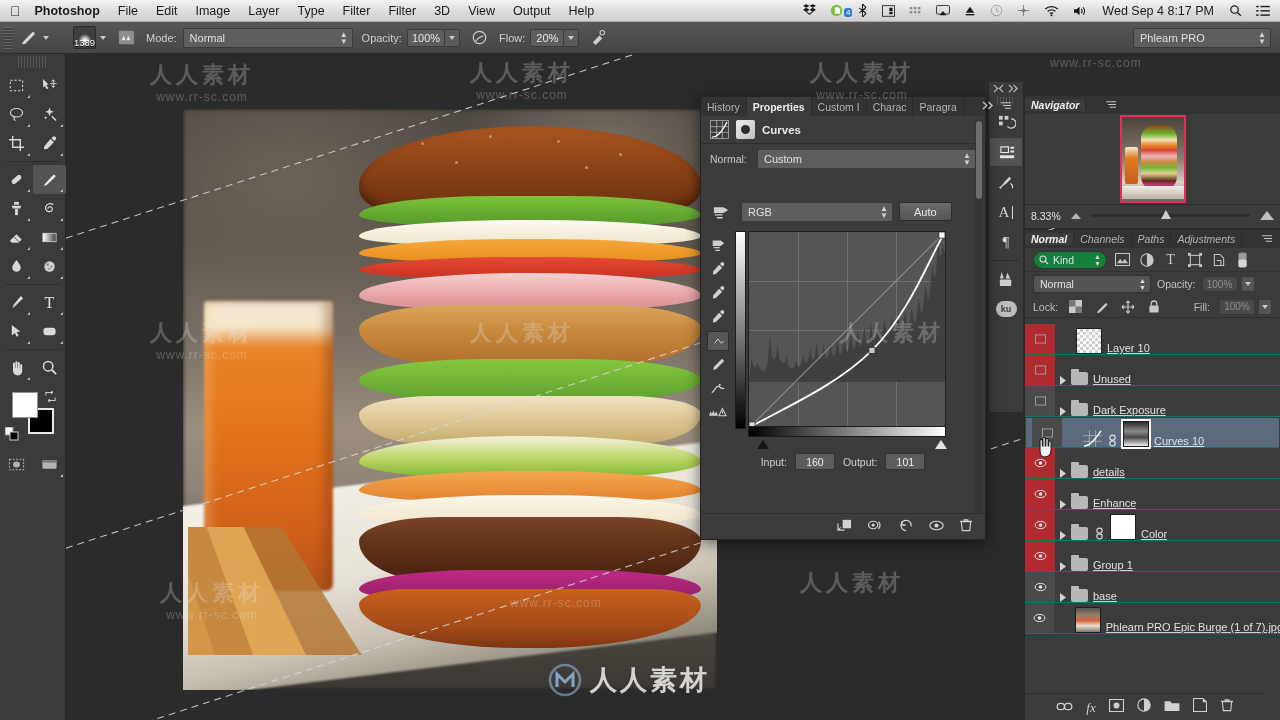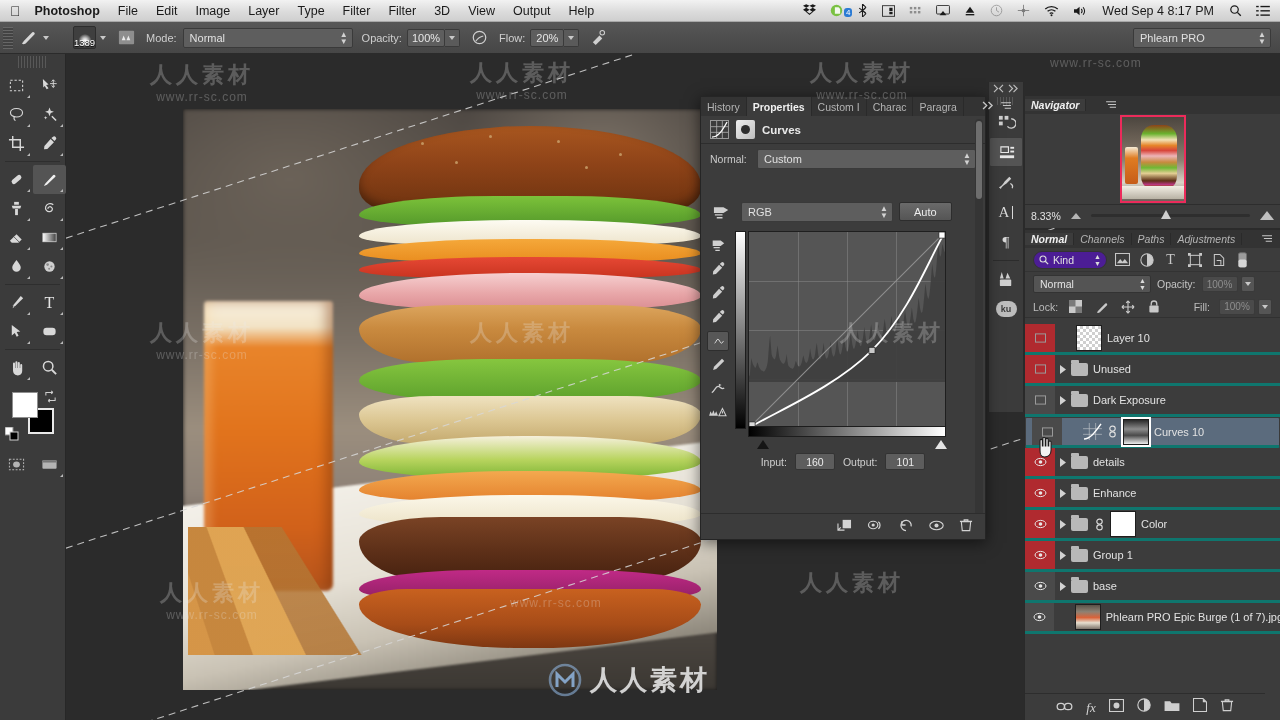--- a/index.html
+++ b/index.html
@@ -224,36 +224,36 @@
     border-left:5px solid transparent;border-right:5px solid transparent;border-bottom:9px solid #cfcfcf;}
   .mt-small{width:0;height:0;border-left:5px solid transparent;border-right:5px solid transparent;border-bottom:6px solid #b5b5b5;}
   .mt-big{width:0;height:0;border-left:7px solid transparent;border-right:7px solid transparent;border-bottom:9px solid #bfbfbf;}
 
   #layerspanel {
     position:absolute; left:1024px; top:230px; width:256px; height:490px;
     background:#3c3c3c; border-left:1px solid #2a2a2a; z-index:41; color:#d0d0d0;
   }
   .lp-filter { height:24px; display:flex; align-items:center; gap:7px; padding:0 8px;
                border-bottom:1px solid #333; }
-  .kindsel { height:18px; width:74px; background:#4c1d95; border:1px solid #333; border-radius:9px;
+  .kindsel { height:18px; width:74px; background:#15803d; border:1px solid #333; border-radius:9px;
     display:flex; align-items:center; gap:4px; padding:0 5px; font-size:10.5px; color:#e0e0e0;}
   .fico { width:17px;height:17px; display:flex;align-items:center;justify-content:center; color:#c9c9c9; }
   .lp-blend { height:24px; display:flex; align-items:center; gap:6px; padding:0 8px; }
   .blendsel { width:118px; height:18px; background:#545454; border:1px solid #333; border-radius:2px;
     display:flex; align-items:center; padding:0 4px 0 6px; font-size:10.5px; color:#e3e3e3;}
   .lp-lock { height:22px; display:flex; align-items:center; gap:9px; padding:0 8px;
              border-bottom:1px solid #313131; font-size:10.5px; color:#bdbdbd;}
   .opwrap { display:flex; align-items:center; gap:3px; }
   .opbox { width:36px;height:16px;background:#4a4a4a;border:1px solid #3a3a3a;border-radius:2px;
     display:flex;align-items:center;justify-content:center;font-size:10px;color:#8e8e8e;}
   .opstep { width:14px;height:16px;background:#555;border:1px solid #3a3a3a;border-radius:2px;
     display:flex;align-items:center;justify-content:center;}
 
   .layerlist { position:absolute; left:0; right:0; top:94px; bottom:28px; overflow:hidden; }
-  .lrow { height:31px; display:flex; align-items:center; border-bottom:3px solid #0f766e; position:relative;}
+  .lrow { height:31px; display:flex; align-items:flex-end; border-bottom:1px solid #0f766e; position:relative;text-decoration:underline;}
   .lrow.sel { background:#5b6b7d; }
   .eye-cell { width:30px; height:100%; display:flex; align-items:center; justify-content:center; }
   .eye-cell.red { background:#b02a2f; }
   .eye-cell.dim { background:#4a4a4a; }
   .lrow .discl { width:16px; display:flex; align-items:center; justify-content:center; color:#cfcfcf; }
   .folder { width:17px;height:13px; margin-right:5px; position:relative; }
   .folder i { position:absolute; inset:0; background:#b8b8b8; border-radius:1px 2px 2px 2px;}
   .folder i::before{content:"";position:absolute;left:0;top:-3px;width:8px;height:3px;background:#b8b8b8;border-radius:1px 1px 0 0;}
   .thumb { width:26px;height:26px; border:1px solid #1e1e1e; margin:0 5px; background:#fff; }
   .thumb.checker {

